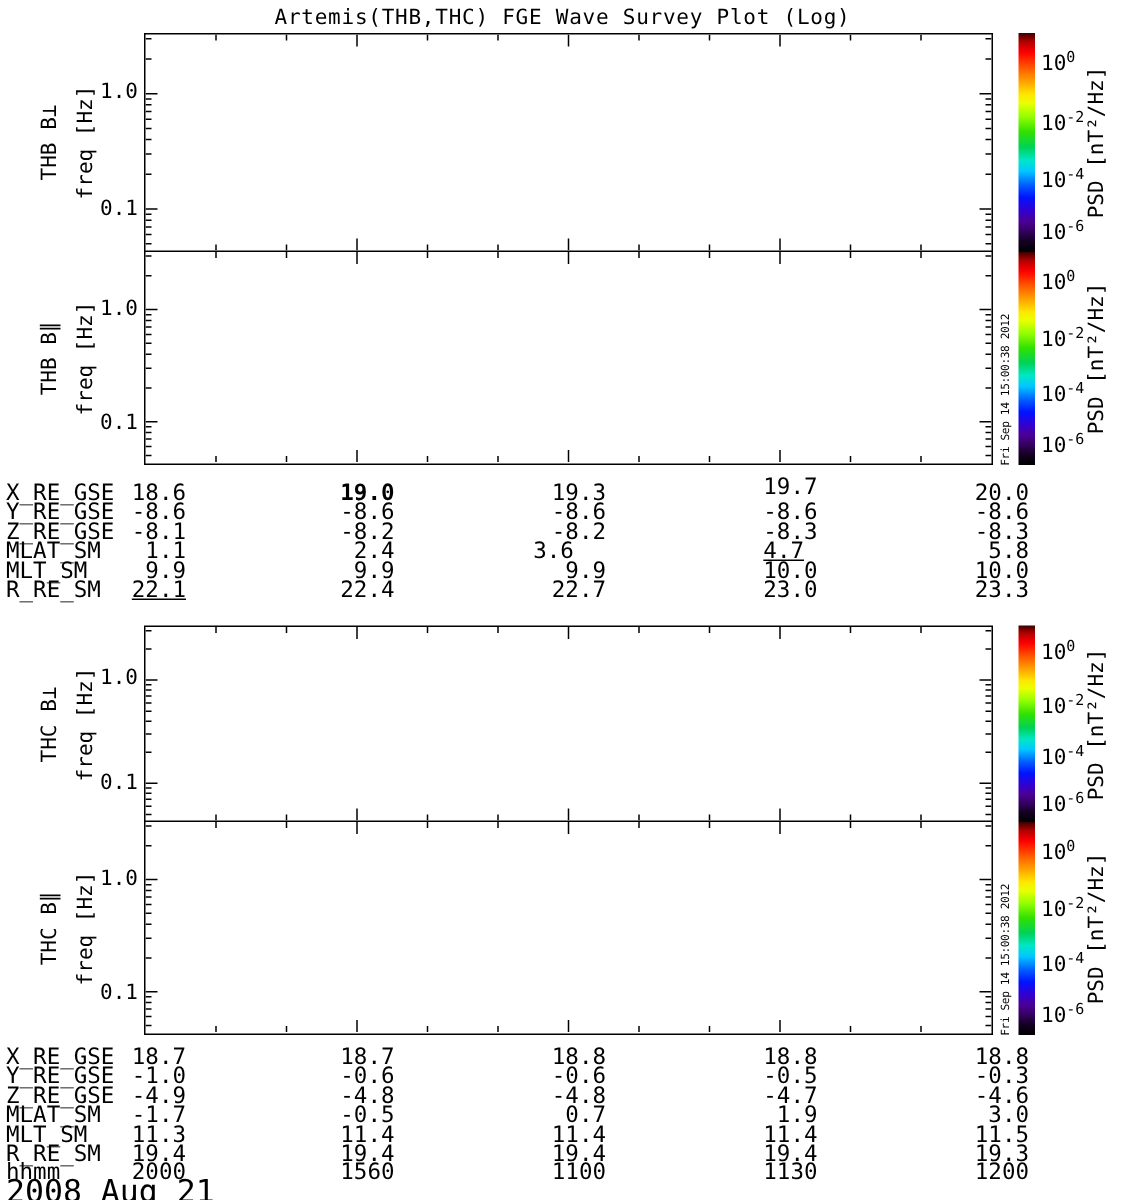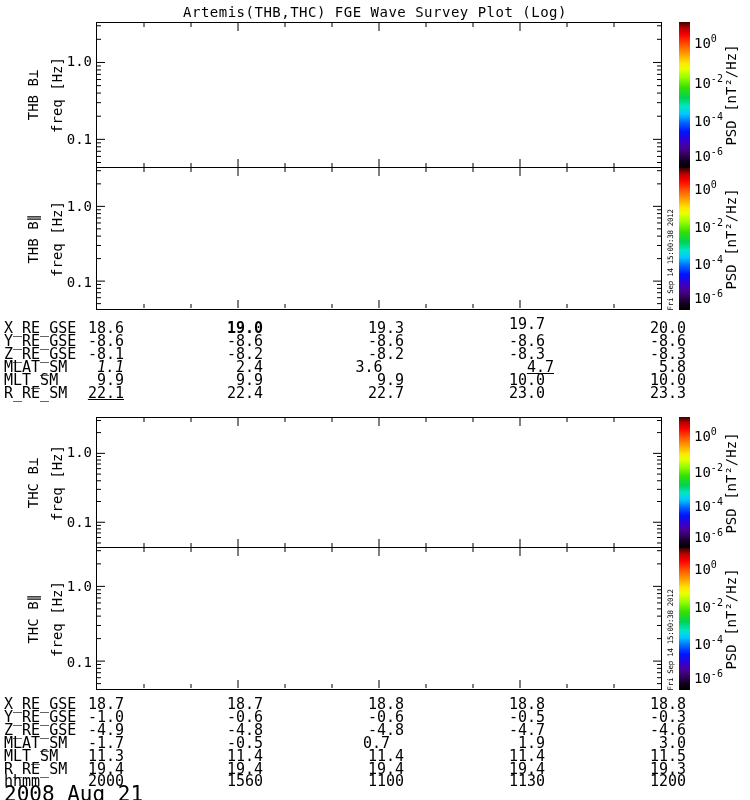--- a/index.html
+++ b/index.html
@@ -332,24 +332,24 @@
       <div class="tcell" style="left: 334px; top: 334.9px;">-8.6</div>
       <div class="tcell" style="left: 475px; top: 334.9px;">-8.6</div>
       <div class="tcell" style="left: 616px; top: 334.9px;">-8.6</div>
       <div class="trow-label" style="left: 4px; top: 347.8px;">Z_RE_GSE</div>
       <div class="tcell" style="left: 54px; top: 347.8px;">-8.1</div>
       <div class="tcell" style="left: 193px; top: 347.8px;">-8.2</div>
       <div class="tcell" style="left: 334px; top: 347.8px;">-8.2</div>
       <div class="tcell" style="left: 475px; top: 347.8px;">-8.3</div>
       <div class="tcell" style="left: 616px; top: 347.8px;">-8.3</div>
       <div class="trow-label" style="left: 4px; top: 360.7px;">MLAT_SM</div>
-      <div class="tcell" style="left: 54px; top: 360.7px; font-style: italic;">1.1</div>
+      <div class="tcell" style="left: 54px; top: 360.7px;">1.1</div>
       <div class="tcell" style="left: 193px; top: 360.7px;">2.4</div>
       <div class="tcell" style="left: 334px; top: 360.7px; text-align: center;">3.6</div>
-      <div class="tcell" style="left: 484px; top: 360.7px; text-decoration: underline;">4.7</div>
+      <div class="tcell" style="left: 466px; top: 360.7px; text-decoration: underline;">4.7</div>
       <div class="tcell" style="left: 616px; top: 360.7px;">5.8</div>
       <div class="trow-label" style="left: 4px; top: 373.6px;">MLT_SM</div>
       <div class="tcell" style="left: 54px; top: 373.6px;">9.9</div>
       <div class="tcell" style="left: 193px; top: 373.6px;">9.9</div>
       <div class="tcell" style="left: 334px; top: 373.6px;">9.9</div>
       <div class="tcell" style="left: 475px; top: 373.6px;">10.0</div>
       <div class="tcell" style="left: 616px; top: 373.6px;">10.0</div>
       <div class="trow-label" style="left: 4px; top: 386.5px;">R_RE_SM</div>
       <div class="tcell" style="left: 54px; top: 386.5px; text-decoration: underline;">22.1</div>
       <div class="tcell" style="left: 193px; top: 386.5px;">22.4</div>
@@ -370,21 +370,21 @@
       <div class="tcell" style="left: 616px; top: 710.9px;">-0.3</div>
       <div class="trow-label" style="left: 4px; top: 723.8px;">Z_RE_GSE</div>
       <div class="tcell" style="left: 54px; top: 723.8px;">-4.9</div>
       <div class="tcell" style="left: 193px; top: 723.8px;">-4.8</div>
       <div class="tcell" style="left: 334px; top: 723.8px;">-4.8</div>
       <div class="tcell" style="left: 475px; top: 723.8px;">-4.7</div>
       <div class="tcell" style="left: 616px; top: 723.8px;">-4.6</div>
       <div class="trow-label" style="left: 4px; top: 736.7px;">MLAT_SM</div>
       <div class="tcell" style="left: 54px; top: 736.7px;">-1.7</div>
       <div class="tcell" style="left: 193px; top: 736.7px;">-0.5</div>
-      <div class="tcell" style="left: 320px; top: 736.7px; text-align: right;">0.7</div>
+      <div class="tcell" style="left: 334px; top: 736.7px; text-align: right;">0.7</div>
       <div class="tcell" style="left: 475px; top: 736.7px;">1.9</div>
       <div class="tcell" style="left: 616px; top: 736.7px;">3.0</div>
       <div class="trow-label" style="left: 4px; top: 749.6px;">MLT_SM</div>
       <div class="tcell" style="left: 54px; top: 749.6px;">11.3</div>
       <div class="tcell" style="left: 193px; top: 749.6px;">11.4</div>
       <div class="tcell" style="left: 334px; top: 749.6px;">11.4</div>
       <div class="tcell" style="left: 475px; top: 749.6px;">11.4</div>
       <div class="tcell" style="left: 616px; top: 749.6px;">11.5</div>
       <div class="trow-label" style="left: 4px; top: 762.5px;">R_RE_SM</div>
       <div class="tcell" style="left: 54px; top: 762.5px;">19.4</div>

